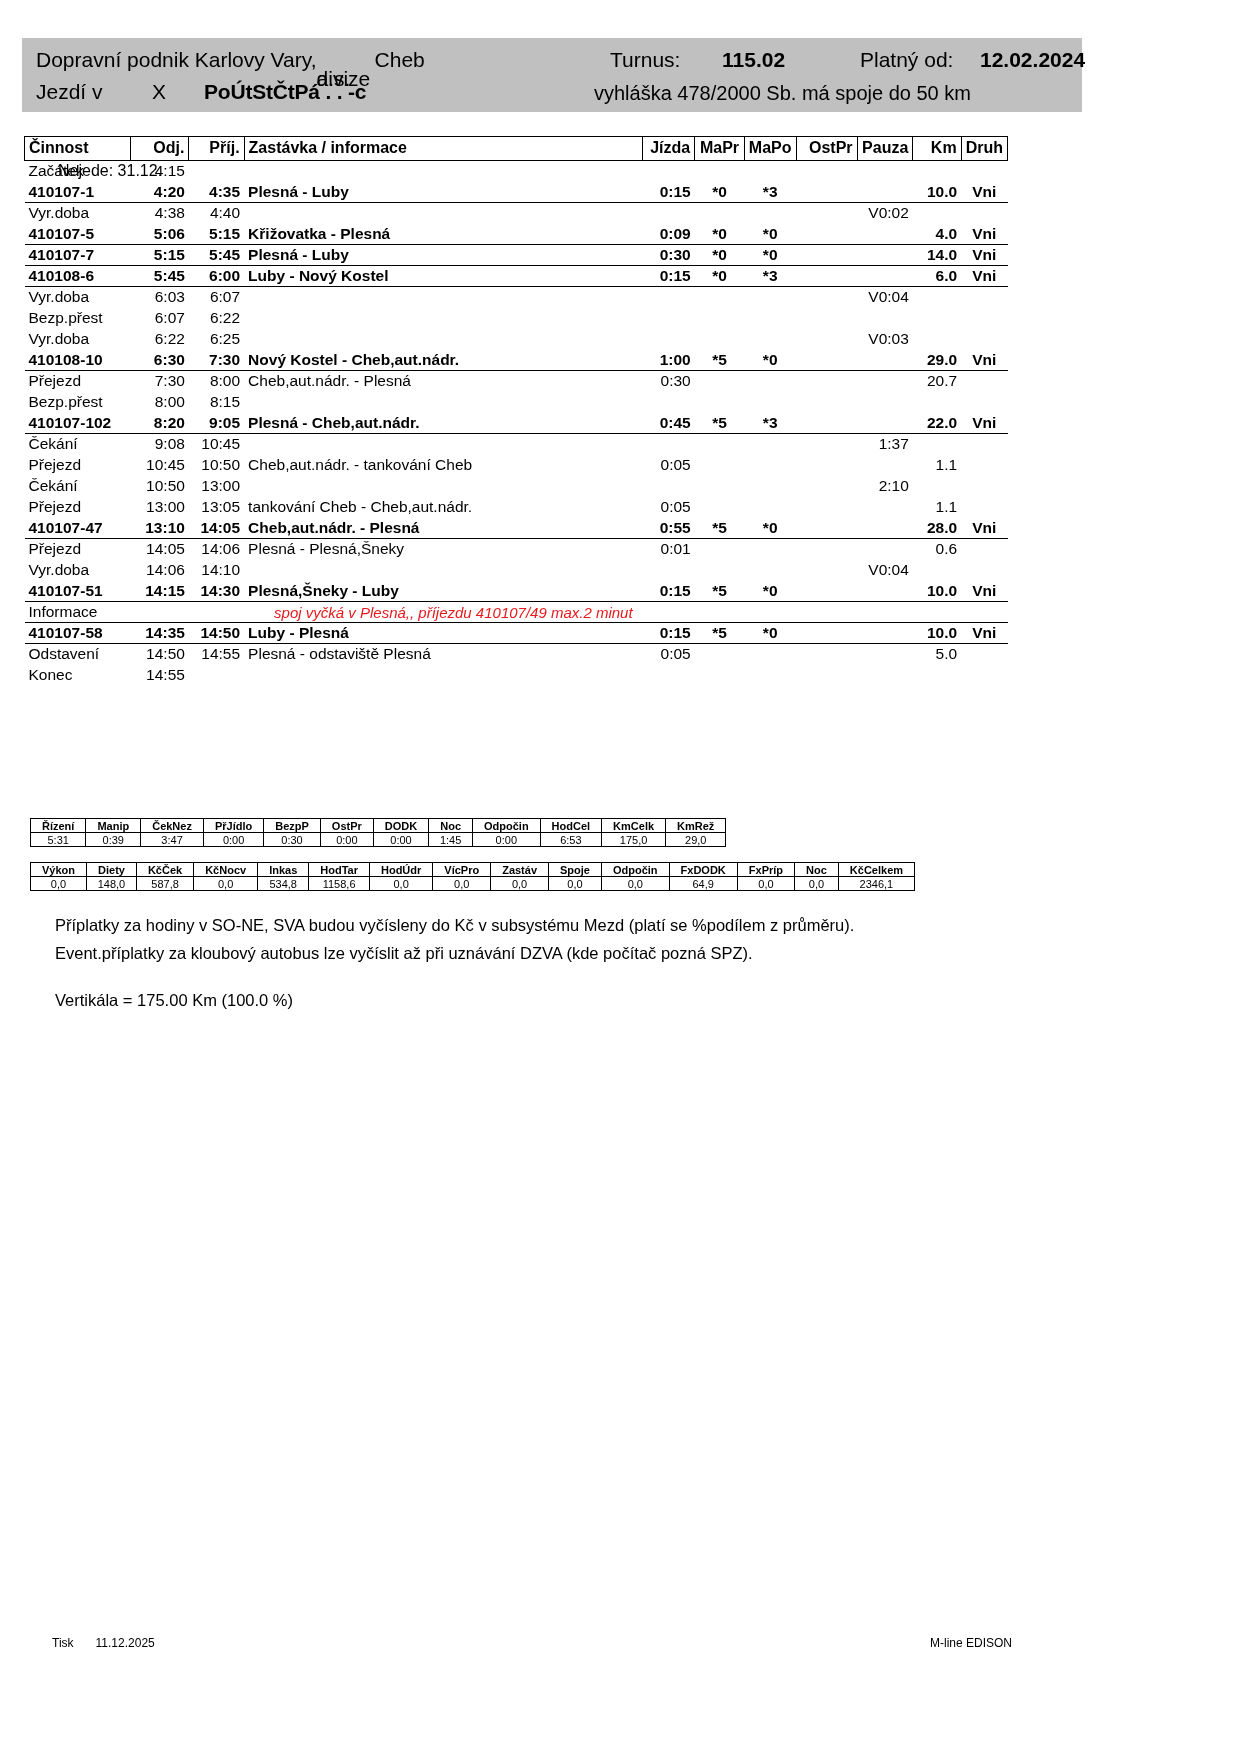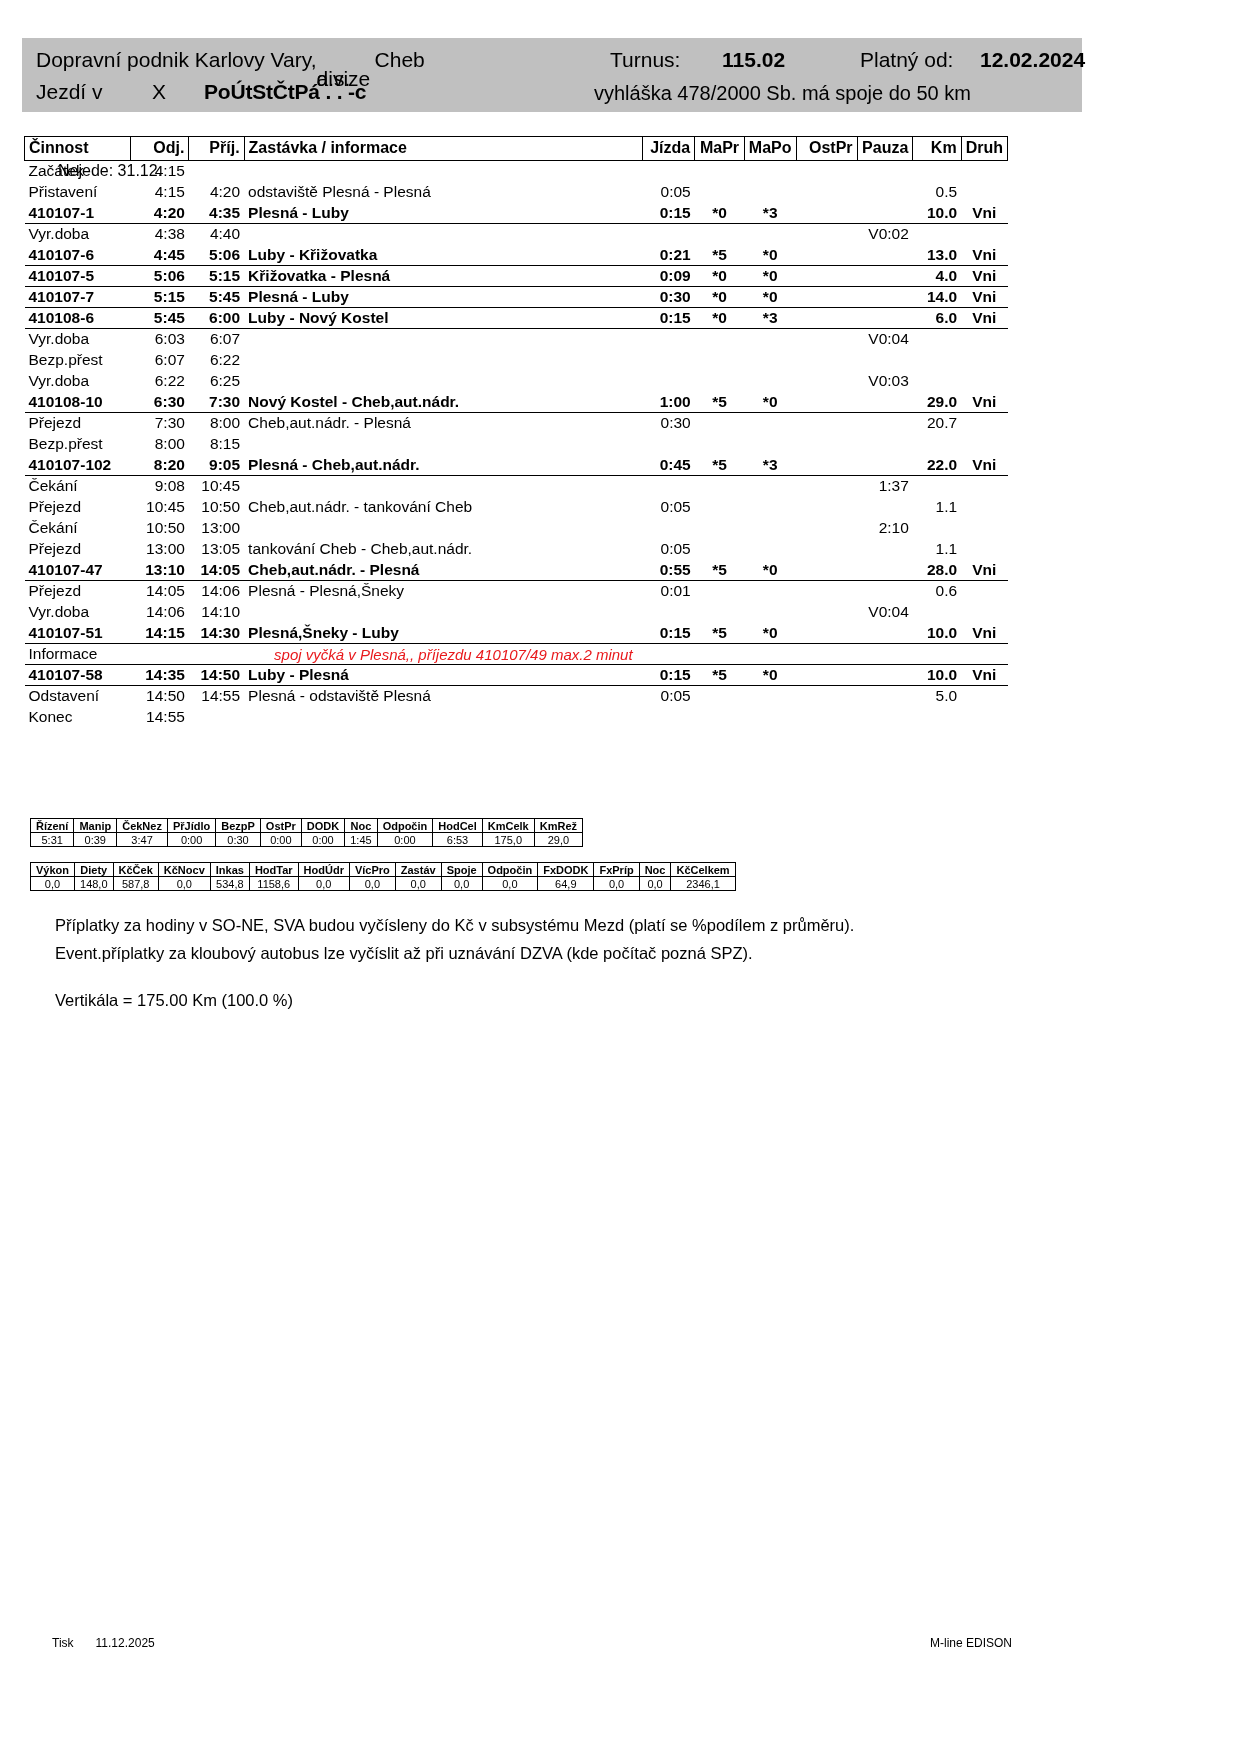--- a/index.html
+++ b/index.html
@@ -168,21 +168,21 @@
   
   .sum-table {
     position: absolute;
     border-collapse: collapse;
     font-size: 11px;
     text-align: center;
   }
   .sum-table th {
     font-weight: bold;
     border: 1px solid #000;
-    padding: 0 5px;
+    padding: 0 11px;
     height: 13px;
     white-space: nowrap;
     line-height: 12px;
   }
   .sum-table td {
     border: 1px solid #000;
     padding: 0 5px;
     height: 13px;
     white-space: nowrap;
     line-height: 12px;
@@ -272,33 +272,20 @@
           <td class="r"></td>
           <td></td>
           <td class="r"></td>
           <td class="c"></td>
           <td class="c"></td>
           <td class="r"></td>
           <td class="r"></td>
           <td class="r"></td>
           <td class="c"></td>
         </tr>
-        <tr>
-          <td>Přistavení</td>
-          <td class="r">4:15</td>
-          <td class="r">4:20</td>
-          <td>odstaviště Plesná - Plesná</td>
-          <td class="r">0:05</td>
-          <td class="c"></td>
-          <td class="c"></td>
-          <td class="r"></td>
-          <td class="r"></td>
-          <td class="r">0.5</td>
-          <td class="c"></td>
-        </tr>
         <tr class=" bold ruled">
           <td>410107-1</td>
           <td class="r">4:20</td>
           <td class="r">4:35</td>
           <td>Plesná - Luby</td>
           <td class="r">0:15</td>
           <td class="c">*0</td>
           <td class="c">*3</td>
           <td class="r"></td>
           <td class="r"></td>
@@ -310,33 +297,20 @@
           <td class="r">4:38</td>
           <td class="r">4:40</td>
           <td></td>
           <td class="r"></td>
           <td class="c"></td>
           <td class="c"></td>
           <td class="r"></td>
           <td class="r">V0:02</td>
           <td class="r"></td>
           <td class="c"></td>
-        </tr>
-        <tr class=" bold ruled">
-          <td>410107-6</td>
-          <td class="r">4:45</td>
-          <td class="r">5:06</td>
-          <td>Luby - Křižovatka</td>
-          <td class="r">0:21</td>
-          <td class="c">*5</td>
-          <td class="c">*0</td>
-          <td class="r"></td>
-          <td class="r"></td>
-          <td class="r">13.0</td>
-          <td class="c">Vni</td>
         </tr>
         <tr class=" bold ruled">
           <td>410107-5</td>
           <td class="r">5:06</td>
           <td class="r">5:15</td>
           <td>Křižovatka - Plesná</td>
           <td class="r">0:09</td>
           <td class="c">*0</td>
           <td class="c">*0</td>
           <td class="r"></td>

